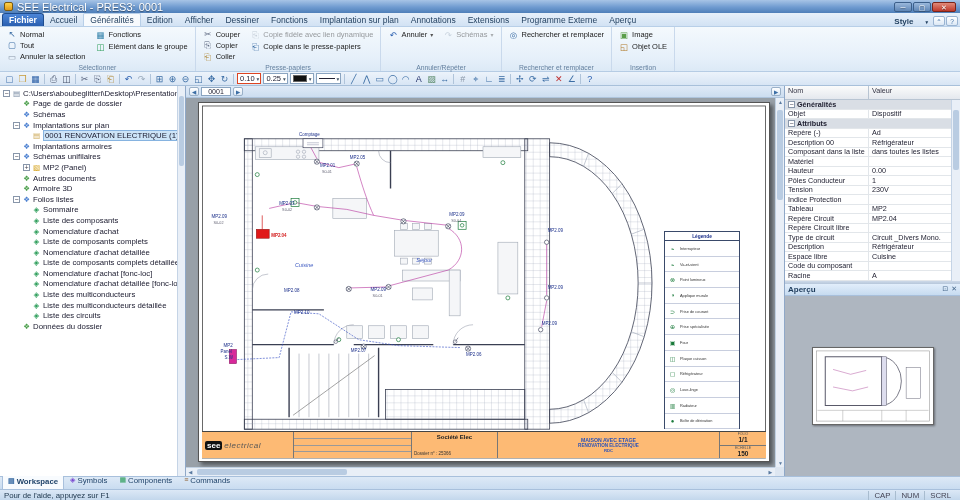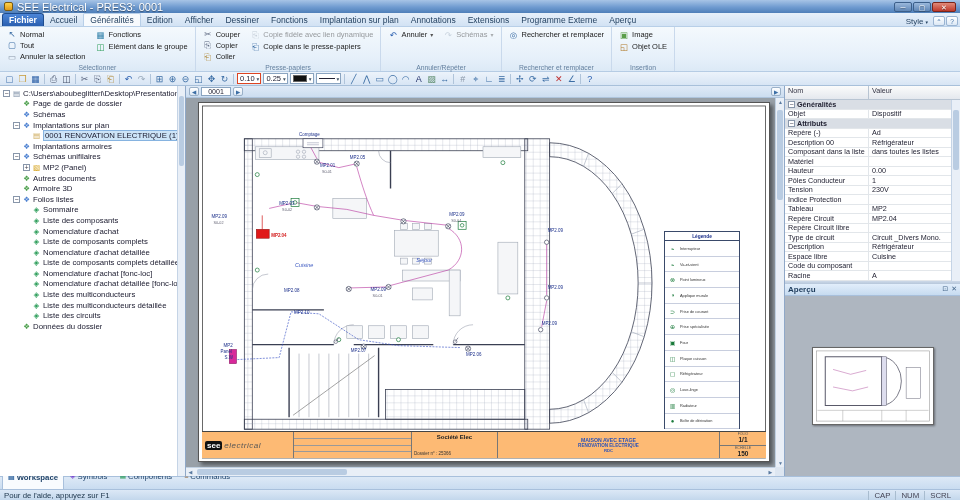--- a/index.html
+++ b/index.html
@@ -13,21 +13,21 @@
   .winbtns { display:flex; gap:1px; }
   .winbtn { width:18px; height:10px; font-size:7px; line-height:9px; text-align:center; color:#fff; background:linear-gradient(#9ab8dc,#5f86b6); border:1px solid #3c5f8a; border-radius:2px; }
   .winbtn.close { background:linear-gradient(#e08a7a,#c0392b); border-color:#7a241a; width:24px; }
 
   
   .ribbontabs { height:14px; background:linear-gradient(#e7f0fa,#d2e2f4); border-bottom:1px solid #b8cfe8; display:flex; align-items:flex-end; padding:0 2px; }
   .tab { font-size:8.5px; padding:1px 6px 1px; color:#1e3c5c; white-space:nowrap; }
   .tab.file { background:linear-gradient(#4c86d8,#2a5fb0); color:#fff; font-weight:bold; border-radius:3px 3px 0 0; border:1px solid #1e4c8f; border-bottom:none; }
   .tab.active { background:#f7fafd; border:1px solid #b8cfe8; border-bottom:none; border-radius:2px 2px 0 0; }
   .tabspacer { flex:1; }
-  .styledrop { font-size:8px; color:#1e3c5c; display:flex; align-items:center; gap:2px; padding:0 4px; }
+  .styledrop { font-size:8px; color:#1e3c5c; display:flex; align-items:center; gap:12px; padding:0 4px;font-weight:bold; }
   .minichip { width:12px; height:10px; border:1px solid #9ab4d2; border-radius:2px; background:linear-gradient(#fff,#dce8f5); font-size:6.5px; text-align:center; line-height:9px; color:#3c6ea5; margin-left:1px; }
 
   
   .ribbon { height:45px; background:linear-gradient(#f4f9fd,#e6f0fa 70%,#dcE9f6); border-bottom:1px solid #b6cce4; display:flex; }
   .rgroup { position:relative; border-right:1px solid #c9d9ec; padding:2px 5px 9px 5px; display:flex; }
   .rcols { display:flex; gap:6px; }
   .rcol { display:flex; flex-direction:column; justify-content:flex-start; gap:1px; }
   .rbtn { display:flex; align-items:center; gap:3px; font-size:7.5px; color:#222; padding:0 2px; height:11px; border-radius:2px; white-space:nowrap; }
   .rbtn.disabled { opacity:.45; }
   .ricon { width:10px; font-size:8.5px; text-align:center; line-height:10px; }
@@ -117,21 +117,21 @@
   .prow.pgroup .pname { border-right-color:#d9dee5; }
   .pexp { width:7px; height:7px; border:1px solid #8896aa; background:#fff; font-size:7px; line-height:5px; text-align:center; color:#445; flex:none; font-weight:normal; }
   .props-scroll { position:absolute; right:0; top:0; bottom:0; width:9px; background:#e9eff7; border-left:1px solid #c5d4e6; }
   .props-scroll .thumb { position:absolute; top:10px; left:1px; width:6px; height:60px; background:#b9cce2; border-radius:2px; }
   .splitter { height:3px; background:linear-gradient(#cdd9e8,#b6c7db); }
   .preview-body { flex:1; background:#aeb6c0; display:flex; align-items:center; justify-content:center; }
   .preview-page { width:122px; height:78px; background:#fff; border:1px solid #666; box-shadow:1px 1px 2px rgba(0,0,0,.4); }
 
   
   .bottomtabs { height:13px; background:linear-gradient(#dde9f6,#c9dcf0); border-top:1px solid #a8c0dc; display:flex; align-items:flex-end; padding-left:2px; }
-  .btab { height:12px; display:flex; align-items:center; gap:2px; padding:12px 5px; font-size:7.8px; color:#22456b; border:1px solid transparent; }
+  .btab { height:12px; display:flex; align-items:flex-start; gap:2px; padding:12px 5px; font-size:7.8px; color:#22456b; border:1px solid transparent; }
   .btab.active { background:#f8fbfe; border:1px solid #a8c0dc; border-bottom:none; font-weight:bold; }
   .btab .bicon { font-size:7px; }
 
   
   .statusbar { height:11px; background:linear-gradient(#dce8f6,#c3d7ec); border-top:1px solid #a8c0dc; display:flex; align-items:center; padding:0 4px; font-size:7.8px; color:#223a50; }
   .status-spacer { flex:1; }
   .status-seg { padding:0 5px; border-left:1px solid #a8bccf; color:#445; }
 
   
   text { font-family:"Liberation Sans", sans-serif; }

